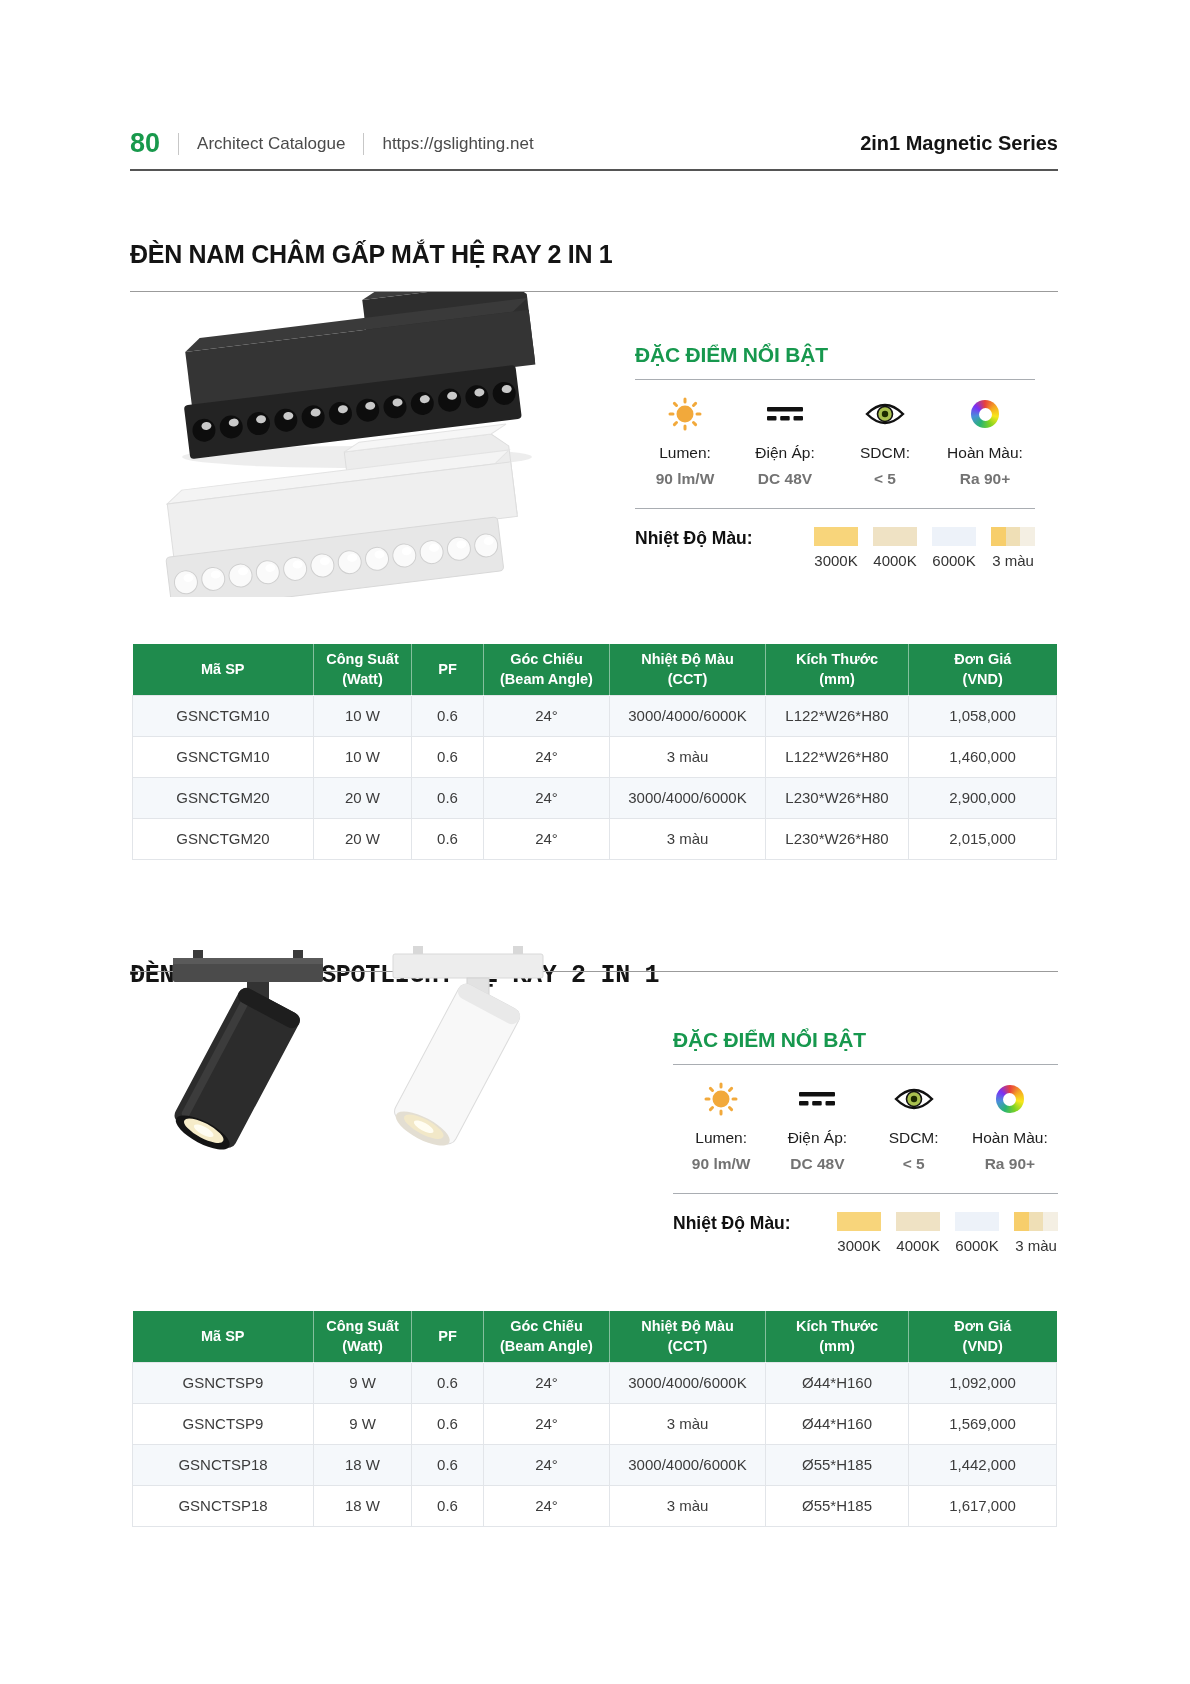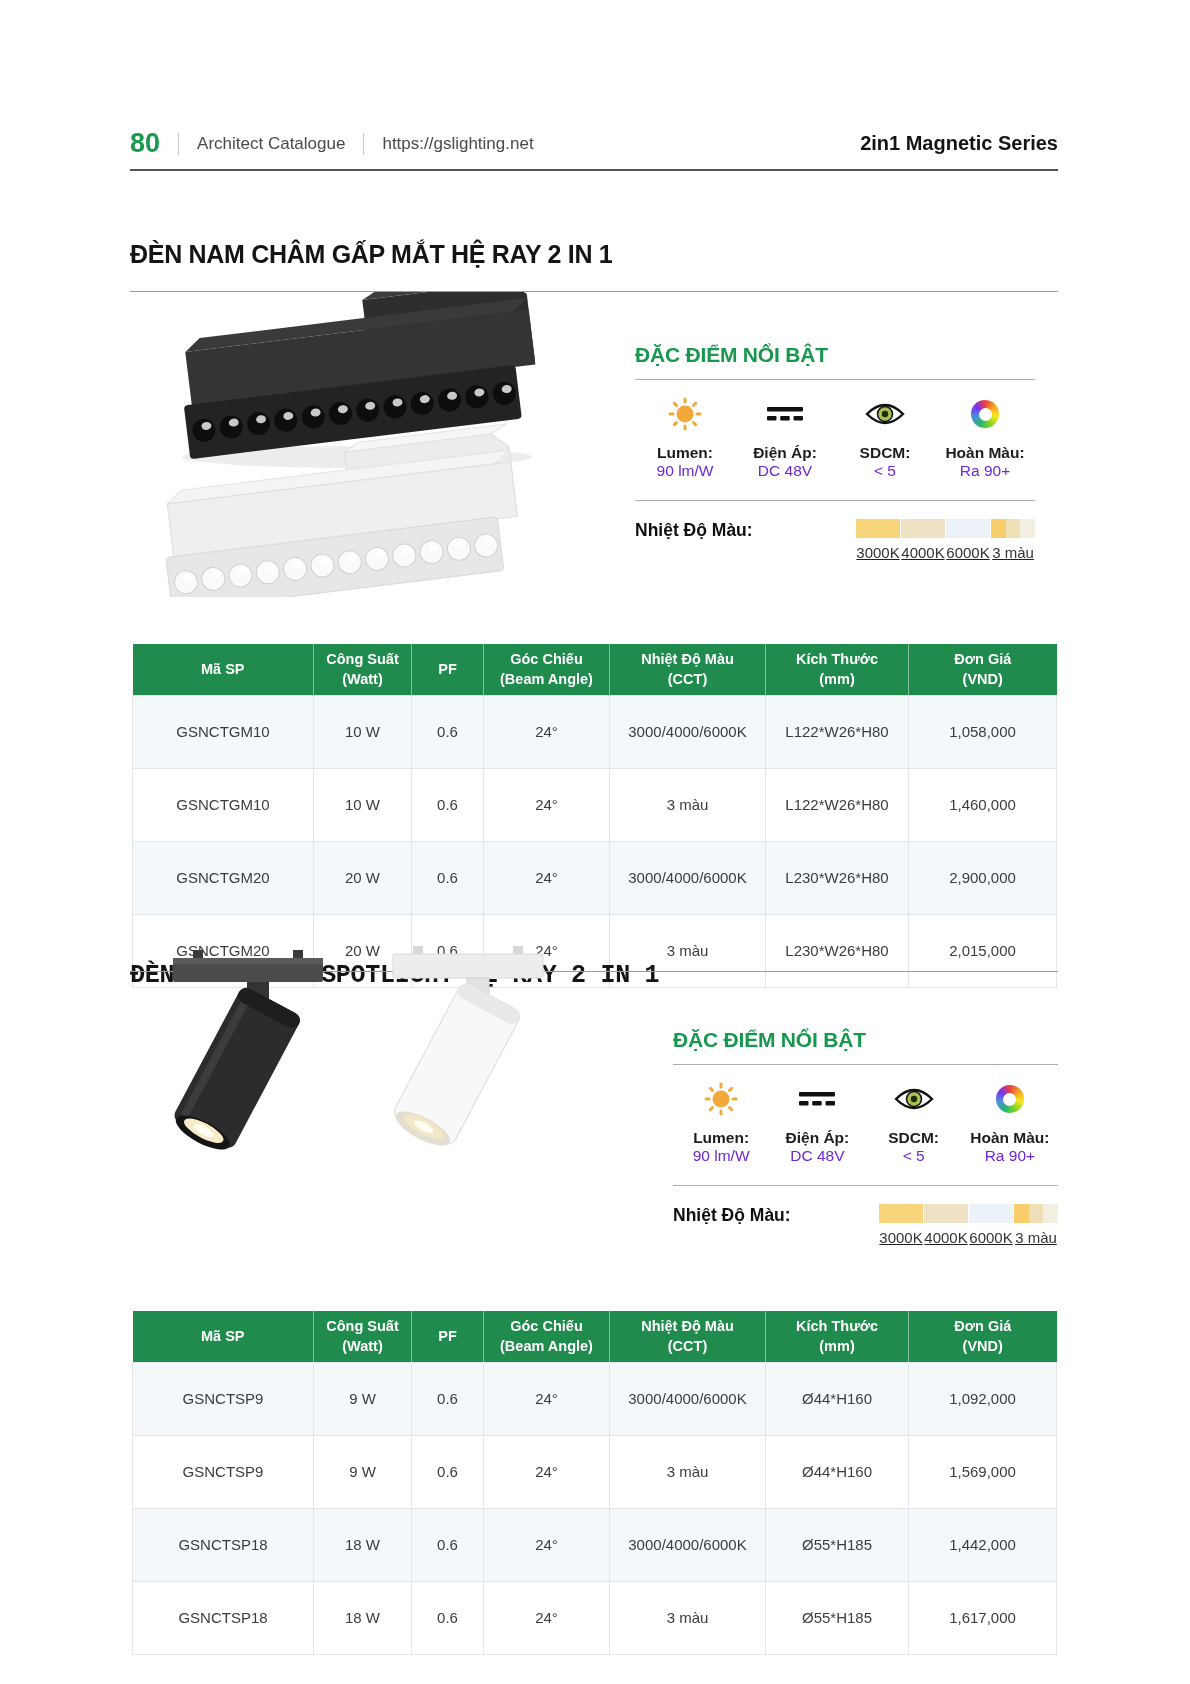--- a/index.html
+++ b/index.html
@@ -30,26 +30,26 @@
 
   
   .features{position:absolute;width:400px;}
   #feat1{left:635px;top:343px;}
   #feat2{left:673px;top:1028px;width:385px;}
   .f-heading{color:#17984E;font-size:21px;font-weight:bold;letter-spacing:-0.2px;}
   .f-rule{height:1px;background:#a9adb2;margin:12px 0 0 0;}
   .spec-row{display:flex;margin-top:14px;}
   .spec{flex:1;text-align:center;}
   .spec-icon{height:40px;display:flex;align-items:center;justify-content:center;}
-  .spec-label{font-weight:bold;font-size:15.5px;color:#1d1d1d;margin-top:10px;}
-  .spec-value{font-size:15.5px;color:#6d28d9;}
+  .spec-label{font-weight:normal;font-size:15.5px;color:#1d1d1d;margin-top:10px;}
+  .spec-value{font-size:15.5px;color:#737373;margin-top:8px;font-weight:bold;}
   .f-rule2{height:1px;background:#a9adb2;margin:20px 0 0 0;}
   .cct-row{display:flex;align-items:flex-start;margin-top:18px;}
   .cct-label{font-weight:bold;font-size:17.5px;color:#101010;white-space:nowrap;padding-top:1px;}
-  .cct-swatches{display:flex;gap:1px;margin-left:auto;text-decoration:underline;}
+  .cct-swatches{display:flex;gap:15px;margin-left:auto;}
   .cct-opt{text-align:center;}
   .cct-chip{width:44px;height:19px;display:flex;overflow:hidden;}
   .cct-chip span{flex:1;display:block;}
   .cct-opt-label{font-size:15px;color:#333;margin-top:6px;white-space:nowrap;}
 
   
   .wheel{width:28px;height:28px;border-radius:50%;
     background:conic-gradient(#e8413c,#f5a623,#f8e71c,#7ed321,#29b473,#4a90d9,#7b2ff6,#e8413c);
     display:flex;align-items:center;justify-content:center;}
   .wheel i{width:13px;height:13px;border-radius:50%;background:#fff;display:block;}
@@ -59,21 +59,21 @@
   #table1{top:644px;}
   #table2{top:1311px;}
   .spec-table th{
     background:#1F8B4D;color:#fff;font-size:14.5px;font-weight:bold;
     padding:5px 4px;white-space:pre-line;line-height:1.4;height:39px;
     border-right:1px solid rgba(255,255,255,0.45);vertical-align:middle;
   }
   .spec-table th:last-child{border-right:none;margin-left:34px;}
   .spec-table td{
     font-size:15px;color:#3c3c3c;text-align:center;height:40px;
-    border:1px solid #E2E5E9;vertical-align:middle;padding:16px 4px;
+    border:1px solid #E2E5E9;vertical-align:middle;padding:0 4px;
   }
   .spec-table tbody tr:nth-child(odd){background:#F5F8FB;}
   .spec-table tbody tr:nth-child(even){background:#ffffff;}
 </style>
 </head>
 <body>
 
 <div class="header">
   <span class="page-num">80</span>
   <span class="vdiv"></span>

